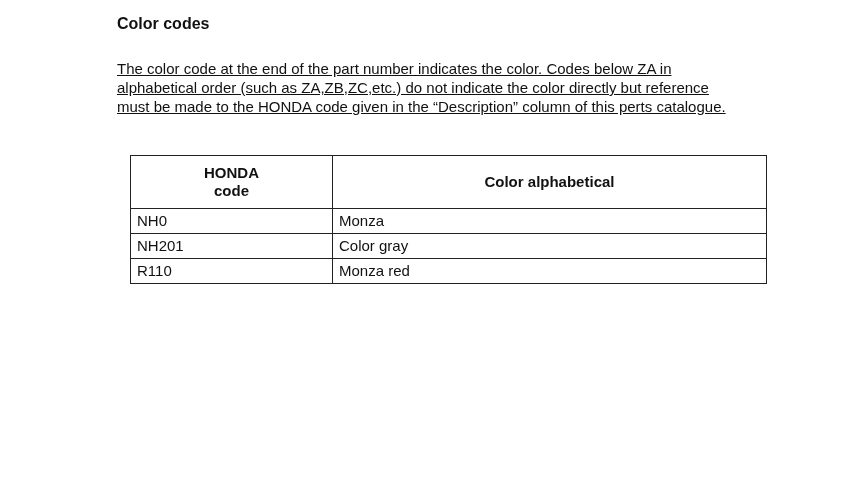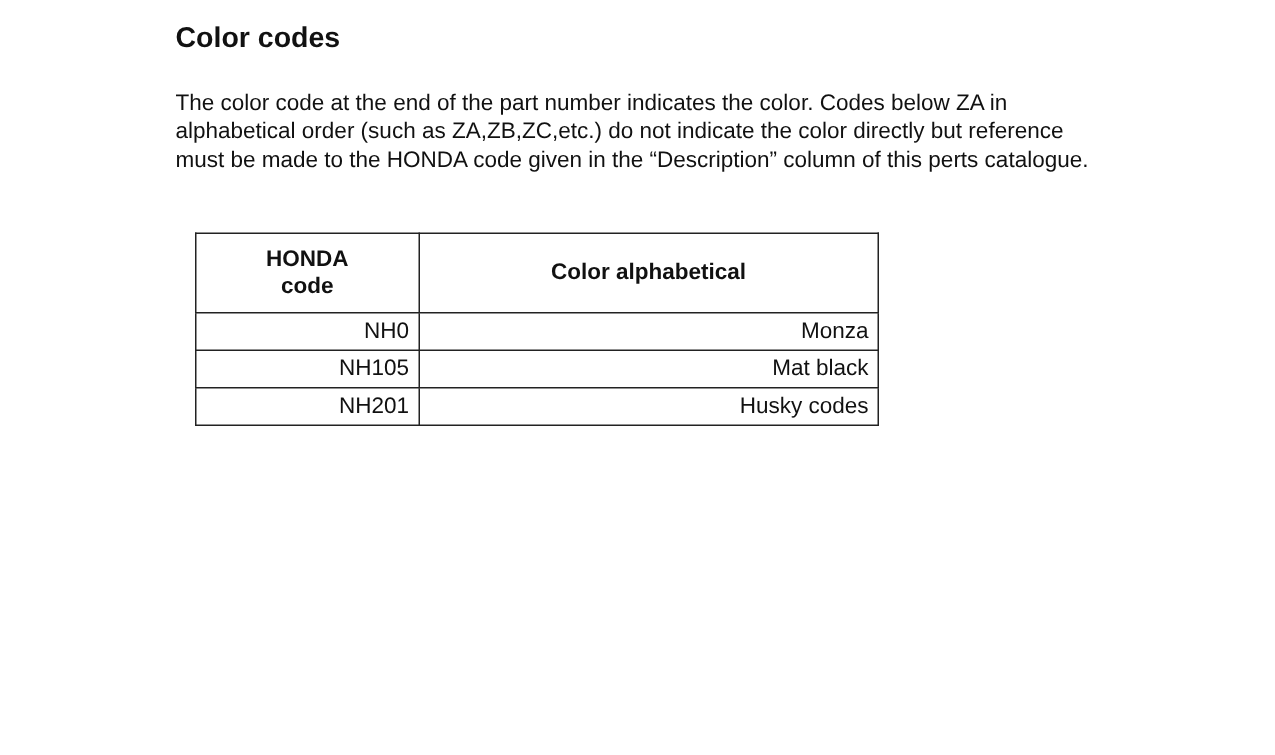--- a/index.html
+++ b/index.html
@@ -12,46 +12,47 @@
       height: 503px;
       position: relative;
       overflow: hidden;
       font-family: "Liberation Sans", sans-serif;
       color: #111111;
     }
     .title {
       position: absolute;
       left: 117px;
       top: 15px;
-      font-size: 19px;
+      font-size: 16px;
       font-weight: bold;
       margin: 0;
       letter-spacing: 0px;
     }
     .intro {
       position: absolute;
       left: 117px;
       top: 59px;
       width: 610px;
       font-size: 15px;
       line-height: 19px;
       margin: 0;
+      text-decoration: underline;
     }
     table.colors {
       position: absolute;
       left: 130px;
       top: 155px;
-      width: 456px;
+      width: 637px;
       border-collapse: collapse;
       font-size: 15px;
     }
     table.colors th, table.colors td {
       border: 1.5px solid #222222;
       padding: 0 6px;
-      text-align: right;
+      text-align: left;
     }
     table.colors th {
       height: 52px;
       font-weight: bold;
       text-align: center;
       line-height: 18px;
     }
     table.colors td {
       height: 24px;
       line-height: 24px;
@@ -79,21 +80,21 @@
       </th>
       <th>Color alphabetical</th>
     </tr>
   </thead>
   <tbody>
     <tr>
       <td>NH0</td>
       <td>Monza</td>
     </tr>
     <tr>
-      <td>NH105</td>
-      <td>Mat black</td>
+      <td>NH201</td>
+      <td>Color gray</td>
     </tr>
     <tr>
-      <td>NH201</td>
-      <td>Husky codes</td>
+      <td>R110</td>
+      <td>Monza red</td>
     </tr>
   </tbody>
 </table>
 
 </body></html>

